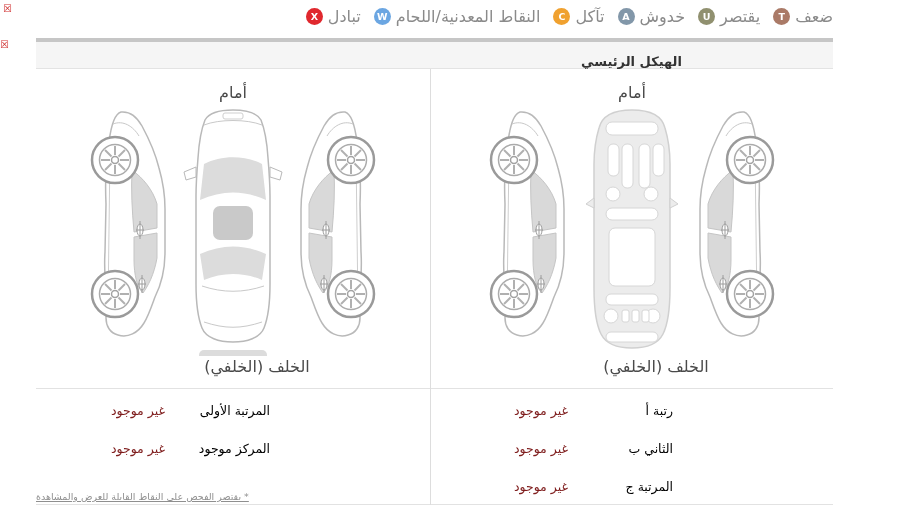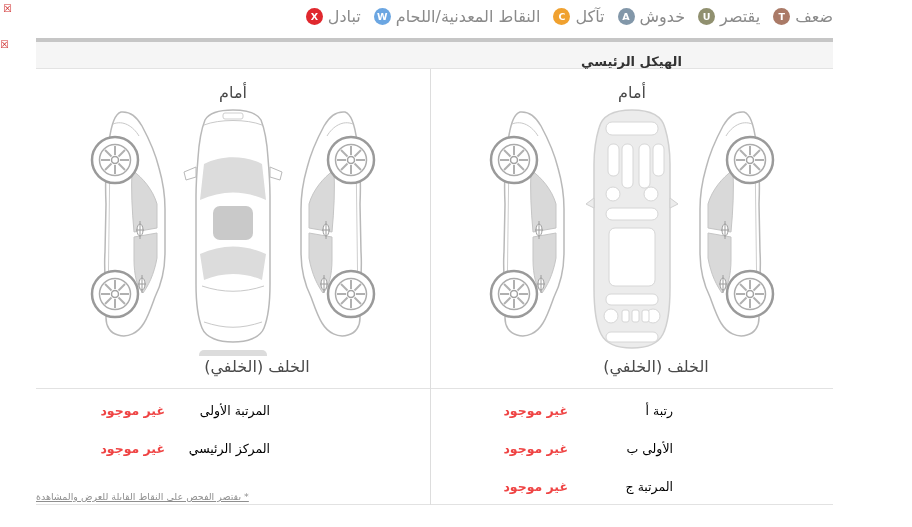--- a/index.html
+++ b/index.html
@@ -50,21 +50,21 @@
   .cap.front { margin-top:14px; }
   .cap.rear  { margin-top:1px;margin-left:48px; }
   svg.diagram { margin-top:2px; display:block; }
 
   .list-area { height:116px; border-bottom:1px solid #e2e2e2; padding-top:14px; }
   .lrow {
     display:grid; grid-template-columns:95px auto; column-gap:10px;
     padding-right:160px; margin-bottom:22px; font-size:12.5px; line-height:16px;
   }
   .lrow .lbl { color:#000000; white-space:nowrap; }
-  .lrow .val { color:#ef4444; font-weight:bold; white-space:nowrap;text-align:right; }
+  .lrow .val { color:#7f1d1d; font-weight:normal; white-space:nowrap;text-align:right; }
 
   .footnote {
     position:absolute; left:36px; top:491px; max-width:220px;
     font-size:9.5px; color:#8f8f8f; text-decoration:underline; direction:rtl;
     white-space:nowrap; cursor:pointer;
   }
 </style>
 </head>
 <body>
 
@@ -198,21 +198,21 @@
 
           <div class="cap rear">الخلف (الخلفي)</div>
         </div>
 
         <div class="list-area">
           <div class="lrow">
             <span class="lbl">رتبة أ</span>
             <span class="val">غير موجود</span>
           </div>
           <div class="lrow">
-            <span class="lbl">الأولى ب</span>
+            <span class="lbl">الثاني ب</span>
             <span class="val">غير موجود</span>
           </div>
           <div class="lrow">
             <span class="lbl">المرتبة ج</span>
             <span class="val">غير موجود</span>
           </div>
         </div>
       </div>
 
       <div class="panel leather">
@@ -296,21 +296,21 @@
 
           <div class="cap rear">الخلف (الخلفي)</div>
         </div>
 
         <div class="list-area">
           <div class="lrow">
             <span class="lbl">المرتبة الأولى</span>
             <span class="val">غير موجود</span>
           </div>
           <div class="lrow">
-            <span class="lbl">المركز الرئيسي</span>
+            <span class="lbl">المركز موجود</span>
             <span class="val">غير موجود</span>
           </div>
         </div>
       </div>
 
     </div>
   </div>
 
   <div class="footnote">* يقتصر الفحص على النقاط القابلة للعرض والمشاهدة</div>
 

